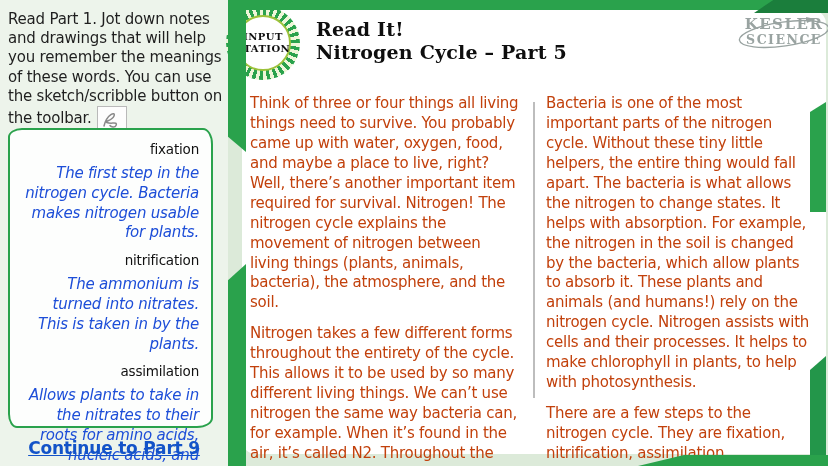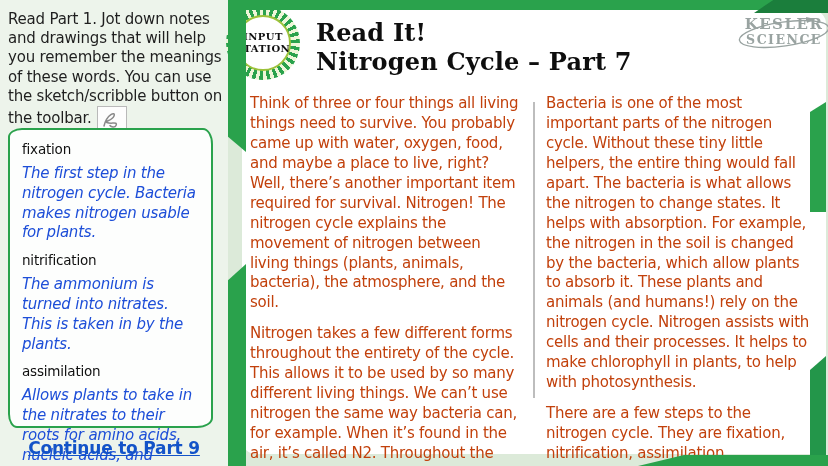--- a/index.html
+++ b/index.html
@@ -20,20 +20,21 @@
   }
   .scribble-box {
     display:inline-block; width:30px; height:27px; background:#fdfdfd;
     border:1px solid #b9b9b9; vertical-align:-9px; margin-left:5px;
   }
   .vocab-box {
     position:absolute; left:8px; top:128px; width:205px; height:300px;
     background:#fdfefd; border:2px solid #2aa24c;
     border-radius:14px 10px 16px 9px / 9px 16px 10px 14px;
     padding:11px 12px;
+    text-align:right;
   }
   .vocab-term { font-size:13.5px; color:#111; letter-spacing:-0.2px; }
   .vocab-def {
     font-style:italic; color:#1d4ed8; font-size:15px; line-height:1.32;
     letter-spacing:-0.2px; margin:7px 0 9px 0;
   }
   .vocab-def.last { margin-bottom:0; }
   .continue-link {
     position:absolute; left:0; top:438px; width:228px; text-align:center;
     font-size:17px; font-weight:bold; color:#1353c8;
@@ -80,21 +81,21 @@
   .badge-inner {
     width:56px; height:56px; border-radius:50%; background:#fff;
     border:2px solid #9dc23b; display:flex; flex-direction:column;
     align-items:center; justify-content:center;
     font-family:"DejaVu Serif", serif; font-weight:bold; font-size:10px;
     letter-spacing:0.4px; color:#111; line-height:1.25;
   }
   
   .titles { position:absolute; left:74px; top:8px; }
   .title-line1, .title-line2 {
-    font-family:"DejaVu Serif", serif; font-weight:bold; font-size:24px;
+    font-family:"DejaVu Serif", serif; font-weight:bold; font-size:19px;
     line-height:1.22; color:#0e0e0e; letter-spacing:0.2px;
   }
   
   .logo {
     position:absolute; left:494px; top:6px; width:96px; height:48px;
     text-align:center; color:#99a3a1; font-family:"DejaVu Serif", serif; font-weight:bold;
   }
   .logo-l1 { font-size:15px; letter-spacing:1.5px; line-height:1.1; }
   .logo-l2 { font-size:12.5px; letter-spacing:1.5px; line-height:1.05; }
   .logo svg { position:absolute; left:0; top:-2px; pointer-events:none; }
@@ -143,21 +144,21 @@
 
       <div class="badge">
         <div class="badge-inner">
           <span>INPUT</span>
           <span>STATION</span>
         </div>
       </div>
 
       <div class="titles">
         <div class="title-line1">Read It!</div>
-        <div class="title-line2">Nitrogen Cycle – Part 7</div>
+        <div class="title-line2">Nitrogen Cycle – Part 5</div>
       </div>
 
       <div class="logo">
         <div class="logo-l1">KESLER</div>
         <div class="logo-l2">SCIENCE</div>
         <svg width="96" height="48" viewBox="0 0 96 48">
           <ellipse cx="48" cy="20" rx="45" ry="12" fill="none" stroke="#99a3a1" stroke-width="1.4" transform="rotate(-8 48 20)"></ellipse>
           <polygon points="70,3 79,5 71,9" fill="#99a3a1"></polygon>
         </svg>
       </div>

